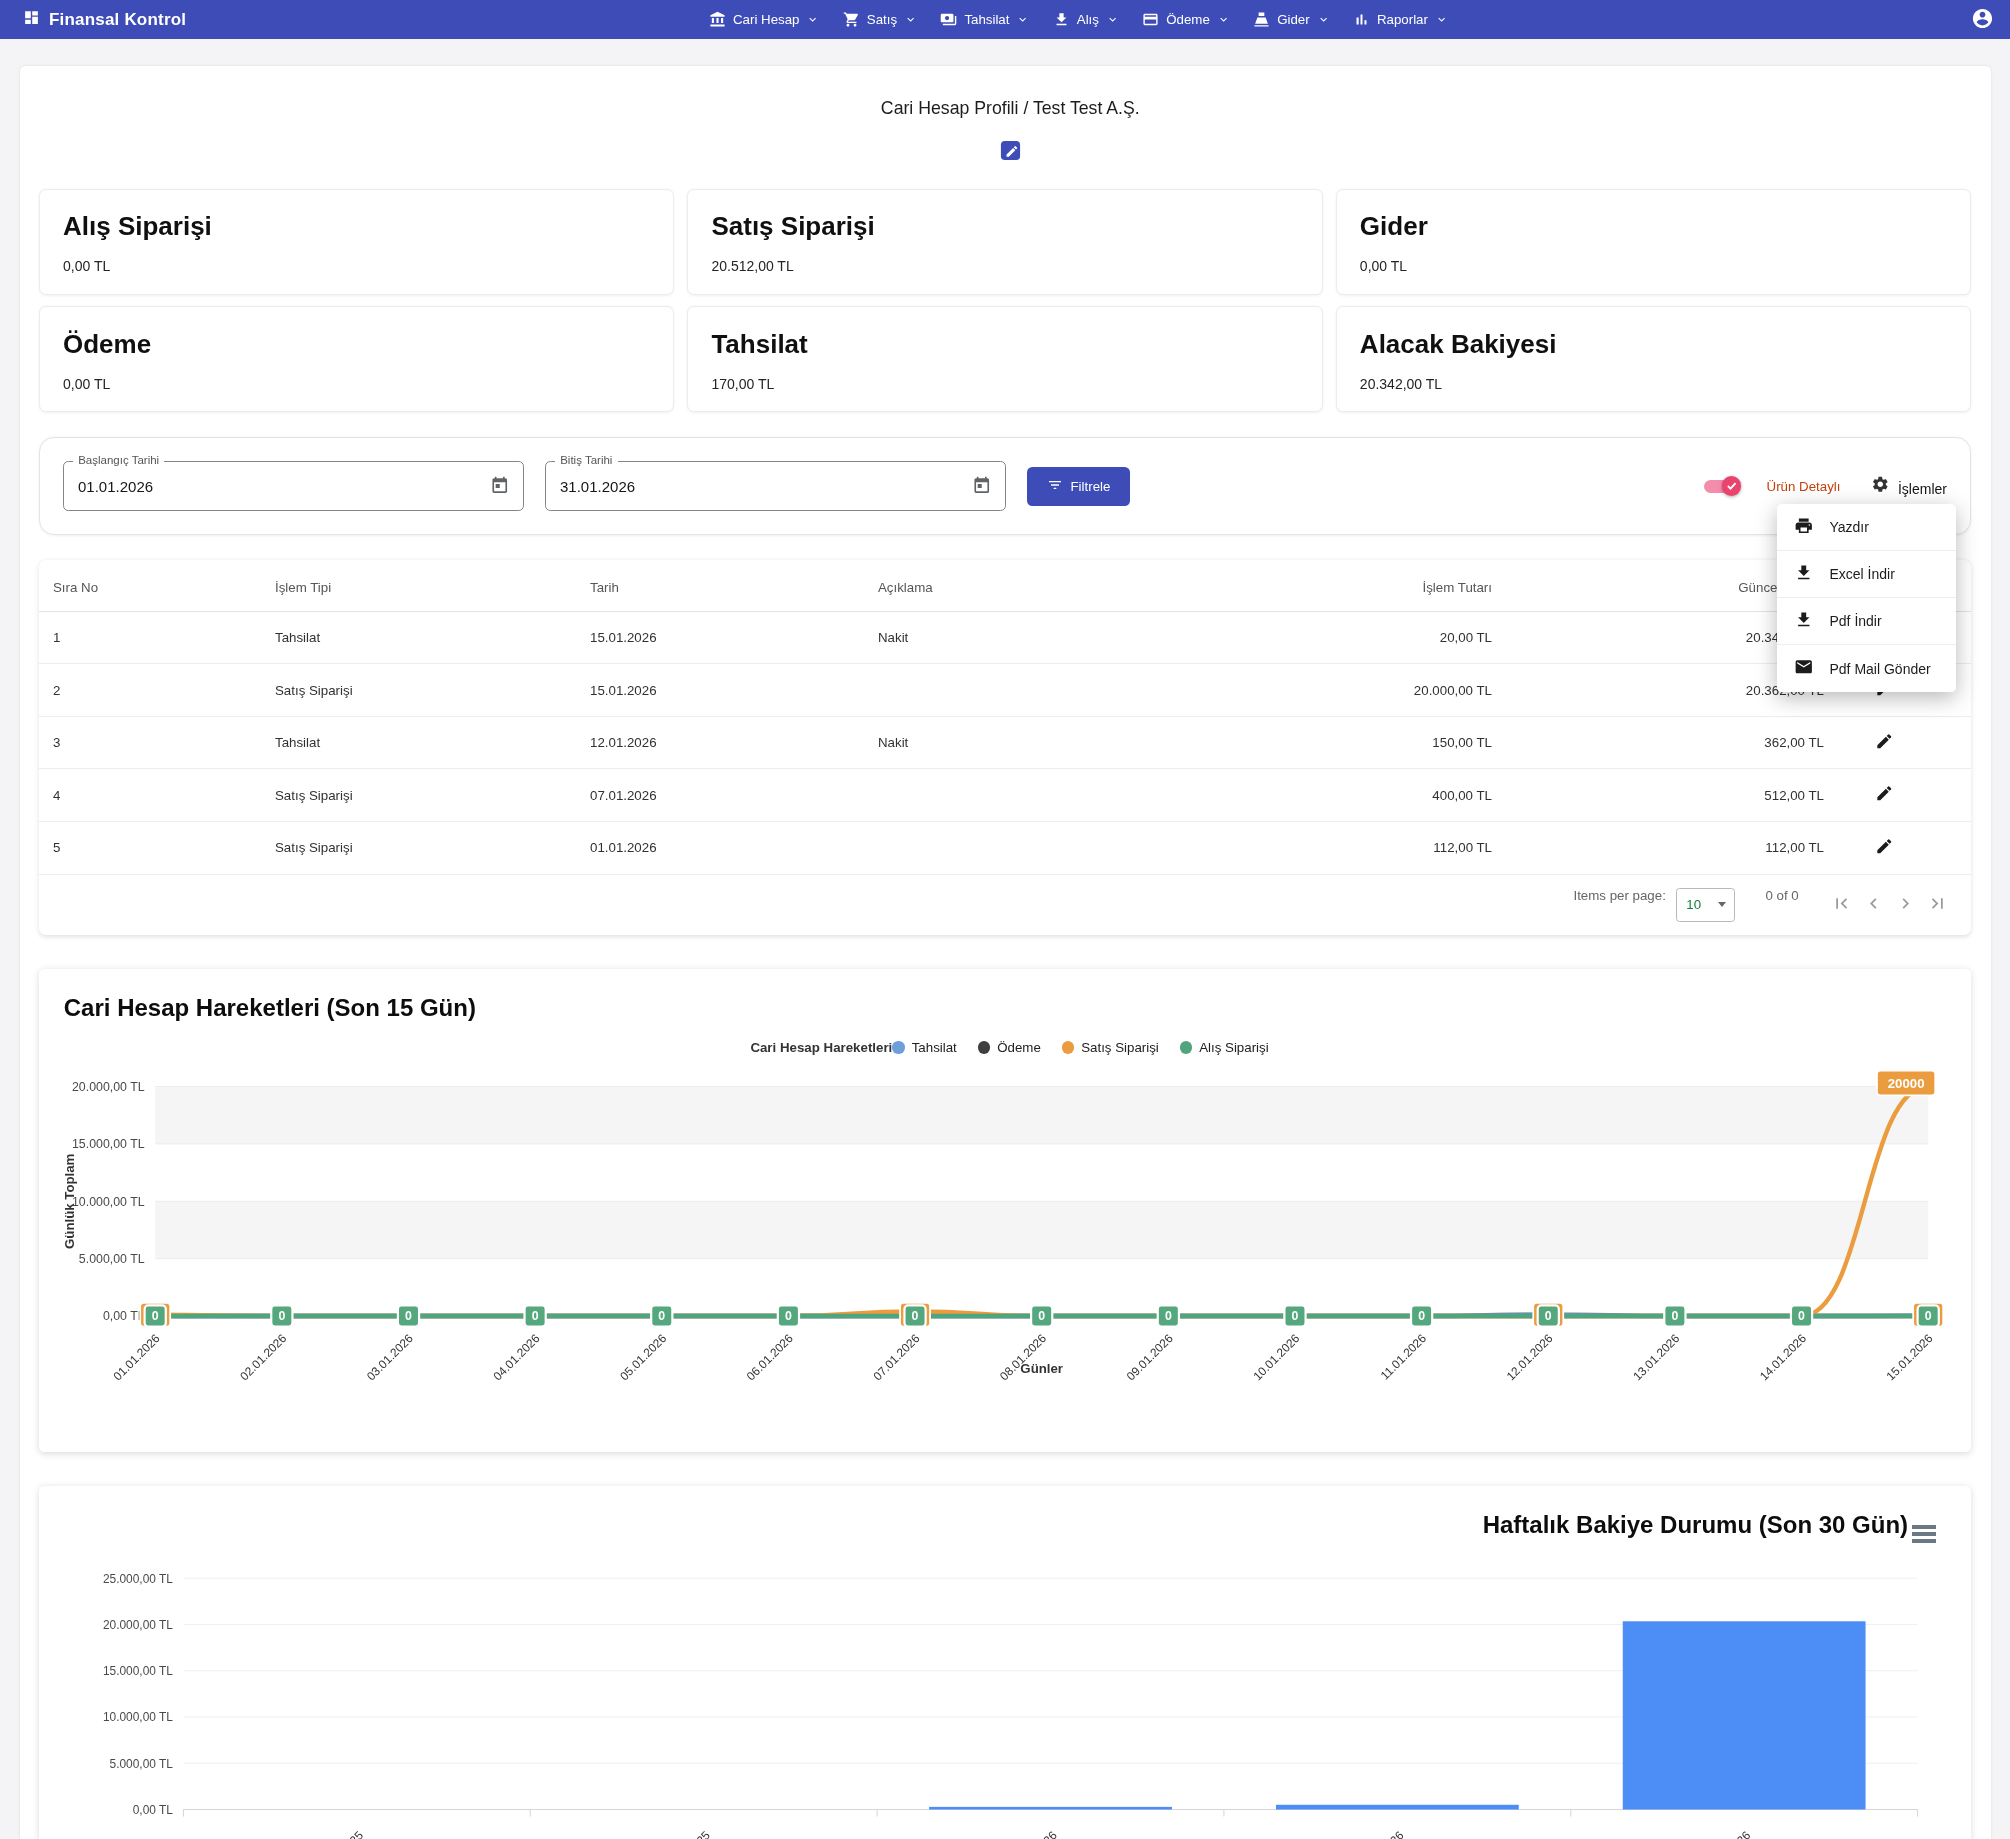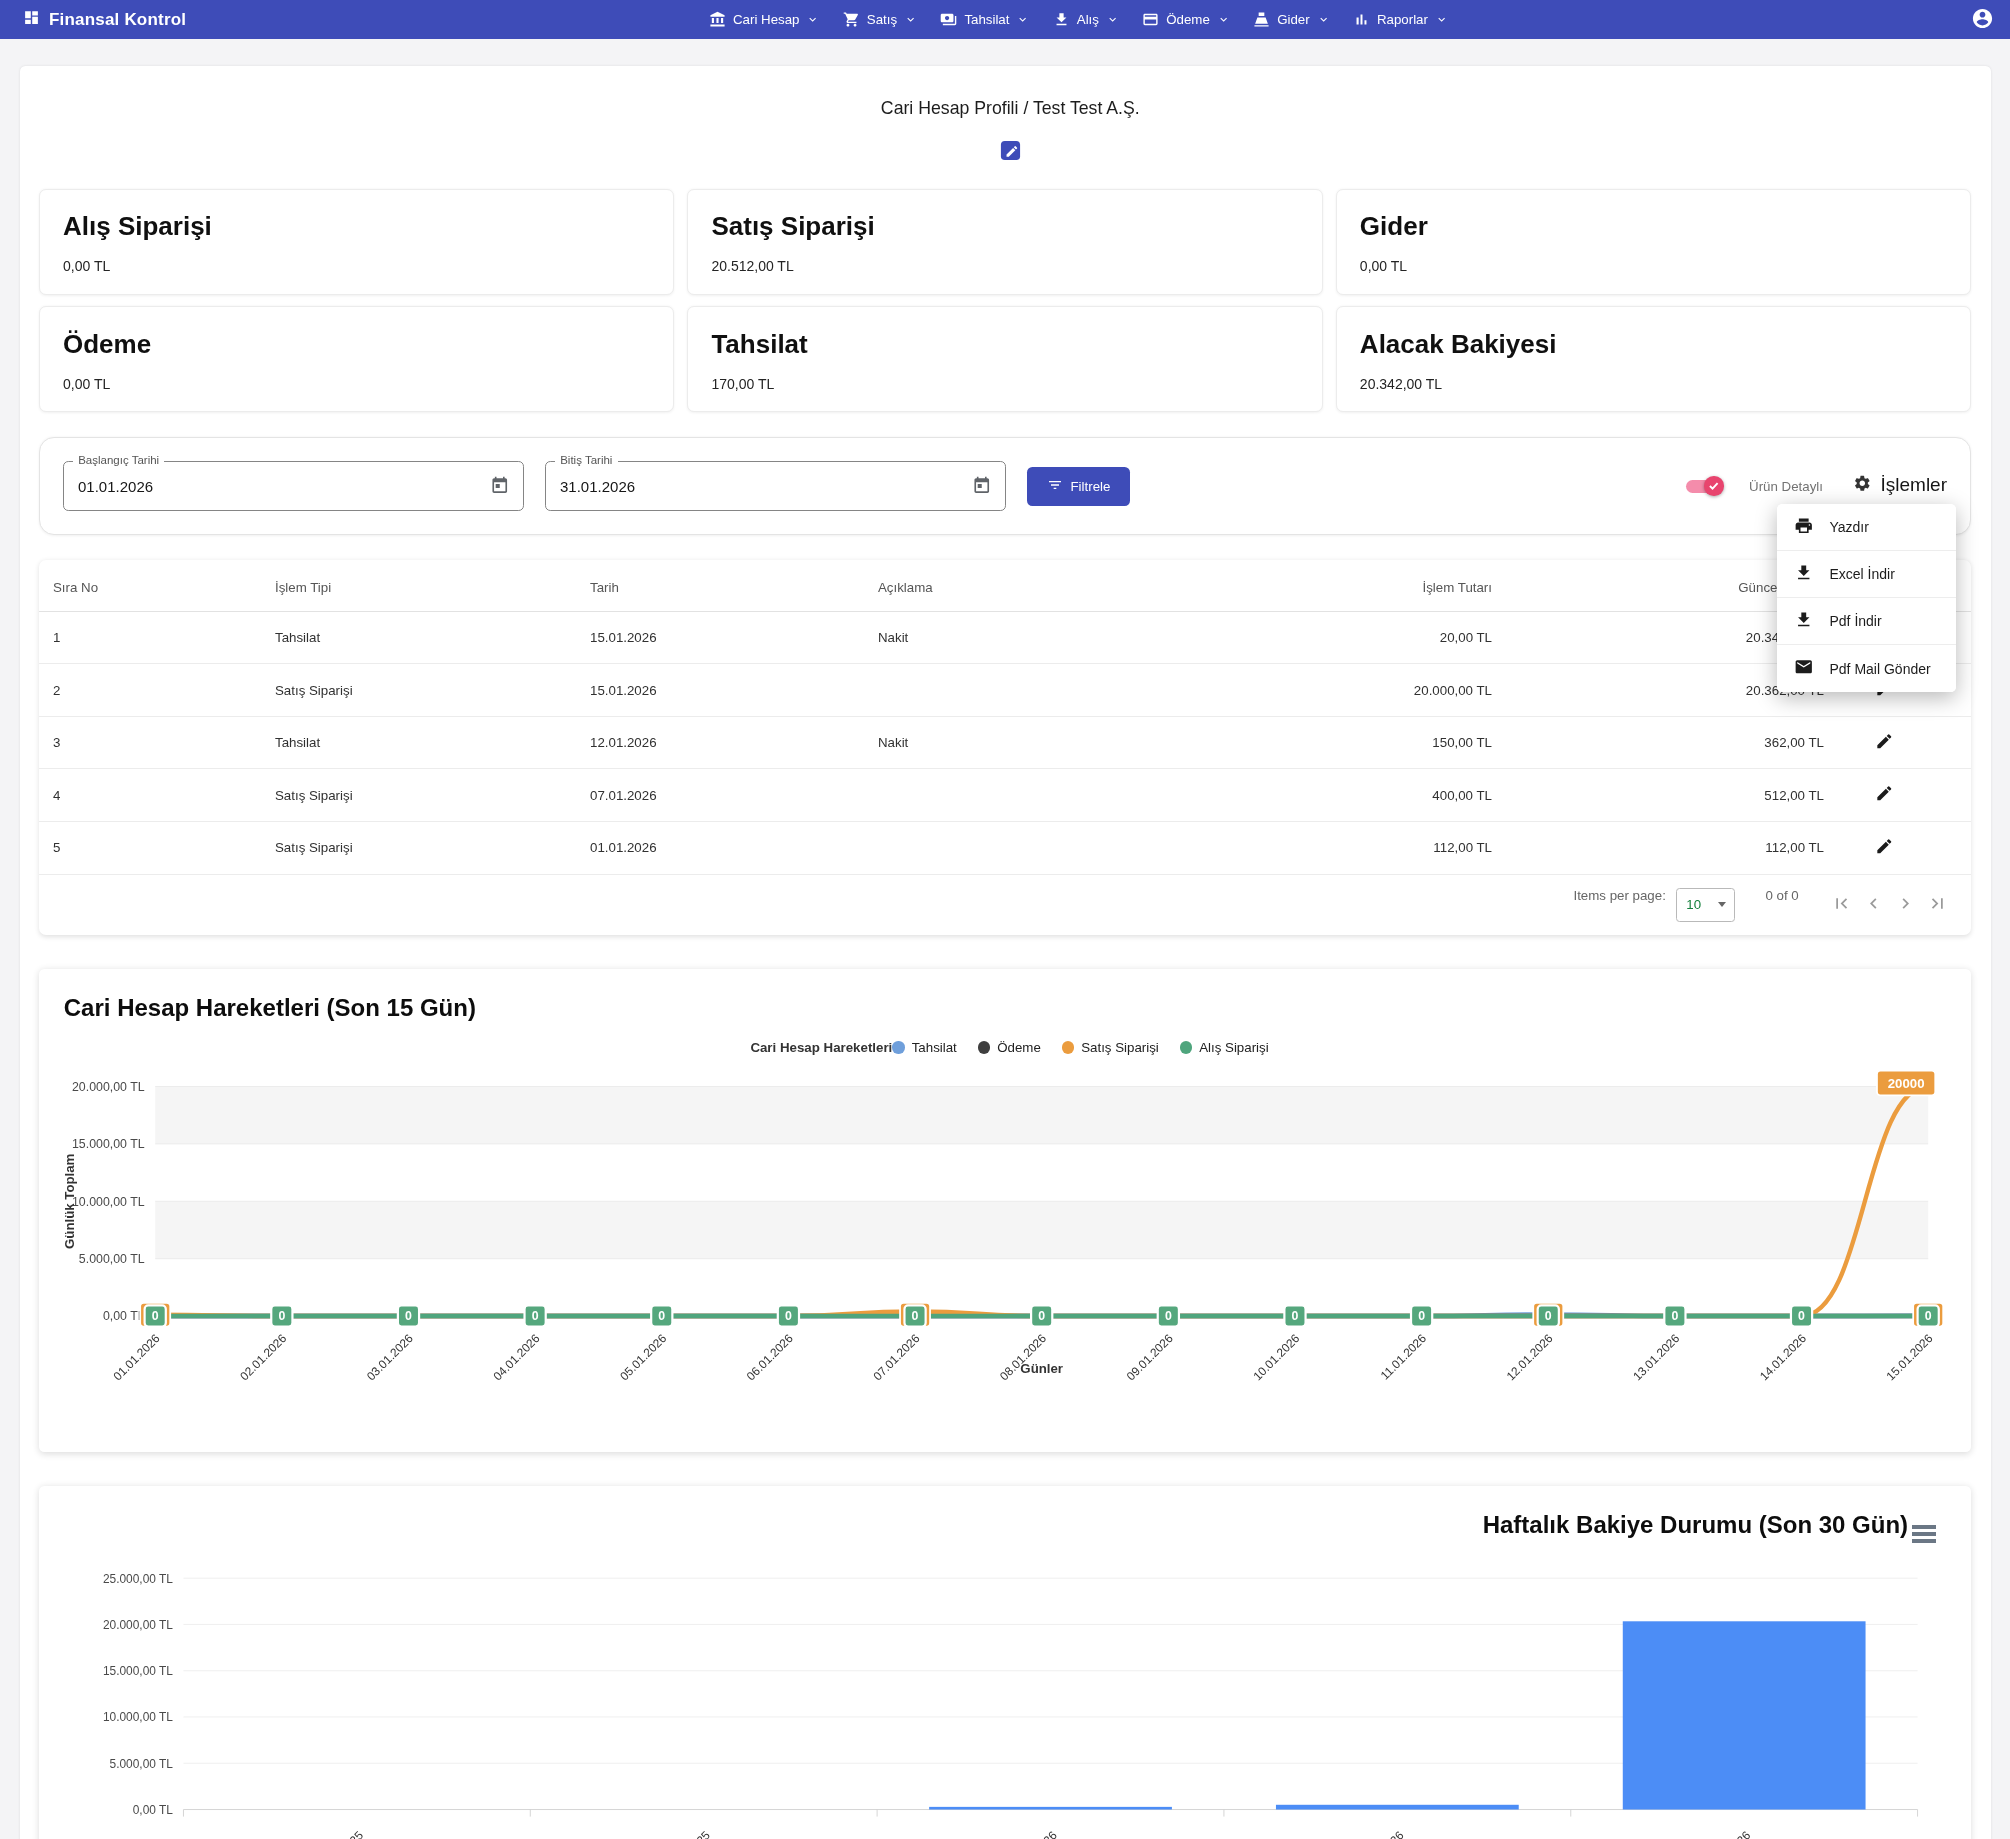--- a/index.html
+++ b/index.html
@@ -27,24 +27,24 @@
   .card h2 { margin:5.3px 0 16px; font-size:26px; font-weight:700; color:#101010; }
   .card .value { font-size:14px; color:#242424; }
 
   
   .filter-card { position:relative; z-index:40; margin-top:25px; background:#fff; border:0.9px solid #e4e4e4; border-radius:15px; box-shadow:0 0.9px 2.7px rgba(0,0,0,.06); padding:23px 23px; display:flex; align-items:center; gap:21px; }
   .datefield { position:relative; width:461px; height:50px; border:0.9px solid #858585; border-radius:5.3px; display:flex; align-items:center; padding:0 14px; background:#fff; }
   .datefield .flabel { position:absolute; top:-8px; left:8.9px; background:#fff; padding:0 5.3px; font-size:11.5px; color:#555; }
   .datefield .dval { font-size:15px; color:#161616; flex:1; }
   .btn-filter { display:flex; align-items:center; gap:8px; background:#3e4cb8; color:#fff; border:none; border-radius:5.3px; height:39px; padding:0 19.5px; font-size:13.3px; cursor:pointer; }
   .filter-right { margin-left:auto; display:flex; align-items:center; gap:30px; }
-  .toggle-wrap { display:flex; align-items:center; gap:29px; font-size:13.3px; color:#737373; cursor:pointer; }
+  .toggle-wrap { display:flex; align-items:center; gap:29px; font-size:13.3px; color:#c2410c; cursor:pointer; }
   .toggle { position:relative; width:34px; height:13.3px; border-radius:7px; background:#f48cab; }
   .toggle .thumb { position:absolute; right:-3.5px; top:-3.5px; width:19.5px; height:19.5px; border-radius:50%; background:#e8446e; box-shadow:0 0.9px 3.5px rgba(0,0,0,.35); display:flex; align-items:center; justify-content:center; }
-  .islemler { display:flex; align-items:flex-start; gap:8.9px; font-size:19px; color:#161616; cursor:pointer; }
+  .islemler { display:flex; align-items:flex-end; gap:8.9px; font-size:14px; color:#161616; cursor:pointer; }
 
   .menu { position:absolute; top:66px; right:14px; width:179px; background:#fff; border-radius:5.3px; box-shadow:0 5.3px 21px rgba(0,0,0,.28); z-index:200; overflow:hidden; }
   .menu-item { display:flex; align-items:center; gap:16px; height:47px; padding:0 17px; font-size:14px; color:#1c1c1c; cursor:pointer; border-bottom:0.9px solid #ededed; background:#fff; }
   .menu-item:last-child { border-bottom:none; }
 
   
   .table-card { margin-top:25px; background:#fff; border-radius:7px; box-shadow:0 1.8px 5.3px rgba(0,0,0,.12); padding-bottom:3.5px; }
   table { width:100%; border-collapse:collapse; table-layout:fixed; font-size:13.3px; }
   th { font-weight:500; color:#565656; text-align:left; padding:19.5px 14px 16px; border-bottom:0.9px solid #e2e2e2; }
   td { padding:15px 14px; color:#313131; border-bottom:0.9px solid #ececec; }

